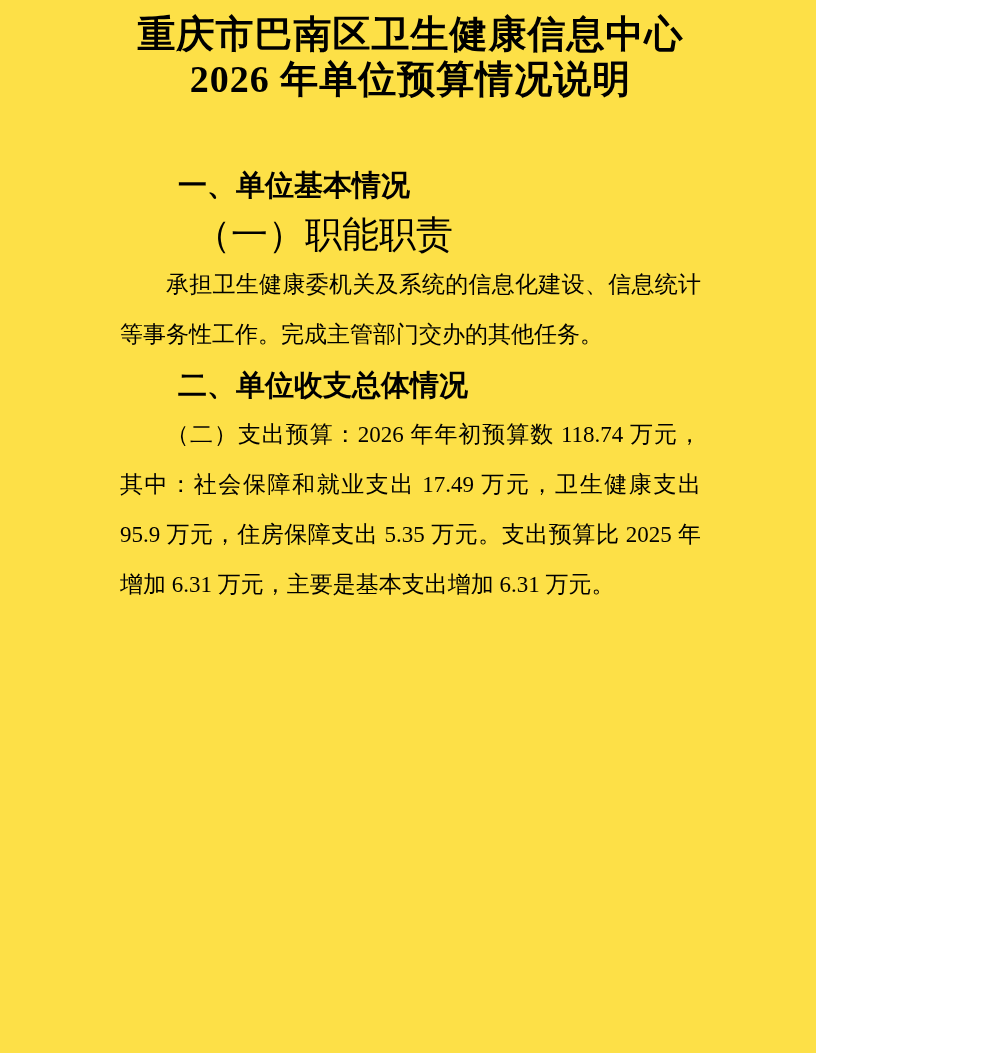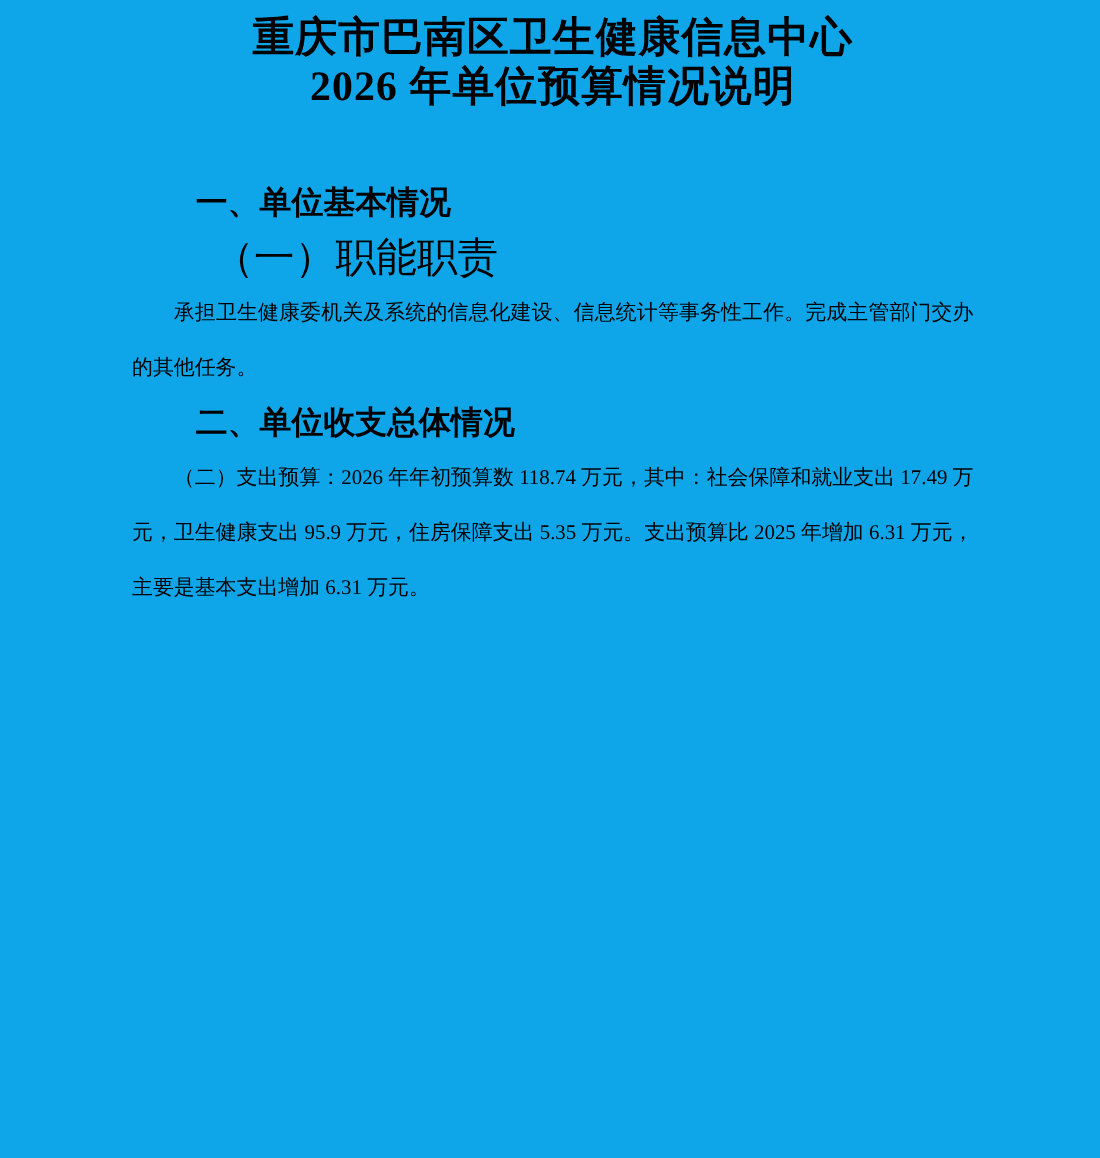--- a/index.html
+++ b/index.html
@@ -2,25 +2,25 @@
 <html><head>
 <meta charset="utf-8">
 <style>
   html, body {
     margin: 0;
     padding: 0;
     background: #ffffff;
   }
   .page {
     position: relative;
-    width: 1000px;
+    width: 816px;
     height: 1053px;
     box-sizing: border-box;
     padding: 12px 115px 0 120px;
-    background: #0ea5e9;
+    background: #fde047;
     color: #000000;
     overflow: hidden;
   }
   .doc-title {
     margin: 0;
     text-align: center;
     font-family: "Liberation Serif", serif;
     font-weight: bold;
     font-size: 38px;
     line-height: 45px;
@@ -43,21 +43,21 @@
   .subheading {
     margin: 0;
     font-family: "Liberation Serif", serif;
     font-size: 37px;
     line-height: 50px;
     text-indent: 2em;
   }
   .para {
     margin: 0;
     font-family: "Liberation Serif", serif;
-    font-size: 19px;
+    font-size: 23px;
     line-height: 50px;
     text-indent: 2em;
     text-align: justify;
     text-align-last: left;
   }
 </style>
 </head>
 <body>
 
 <div class="page">

